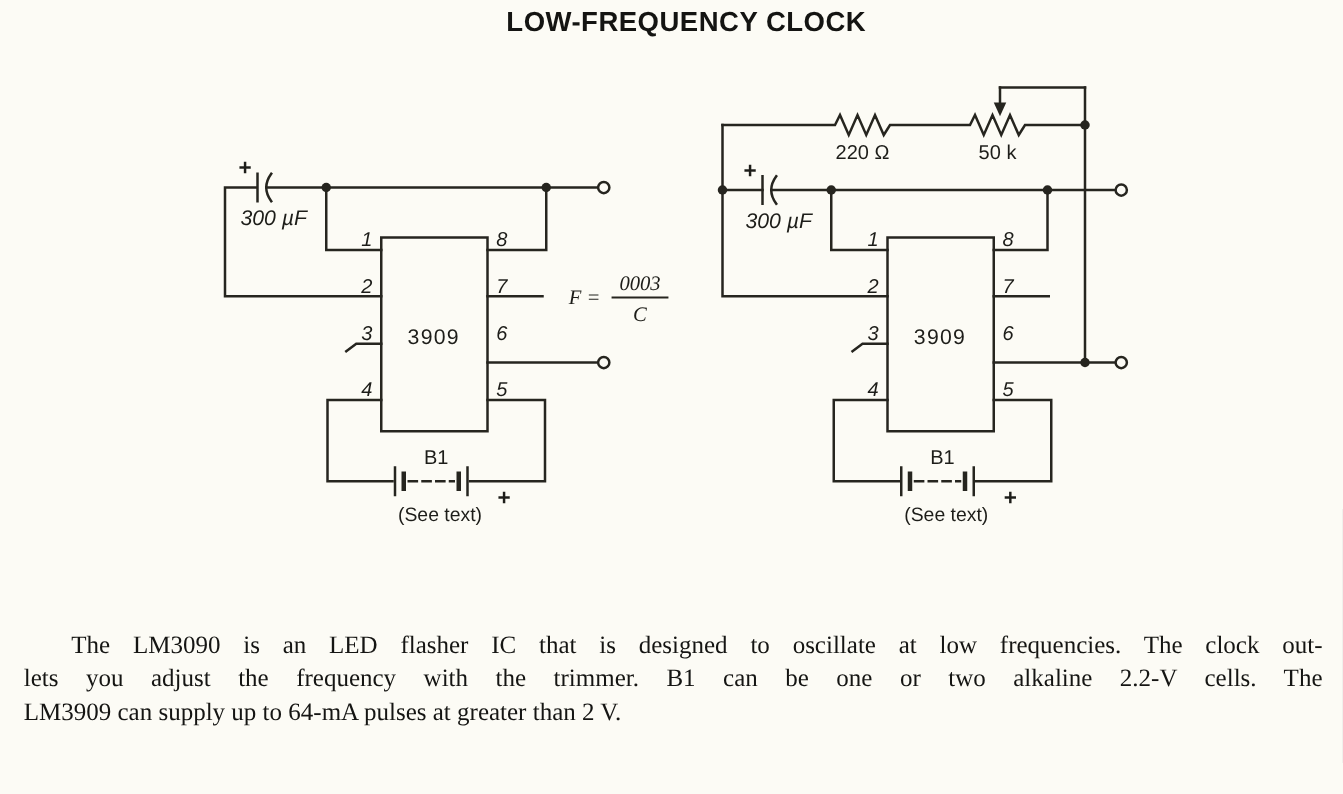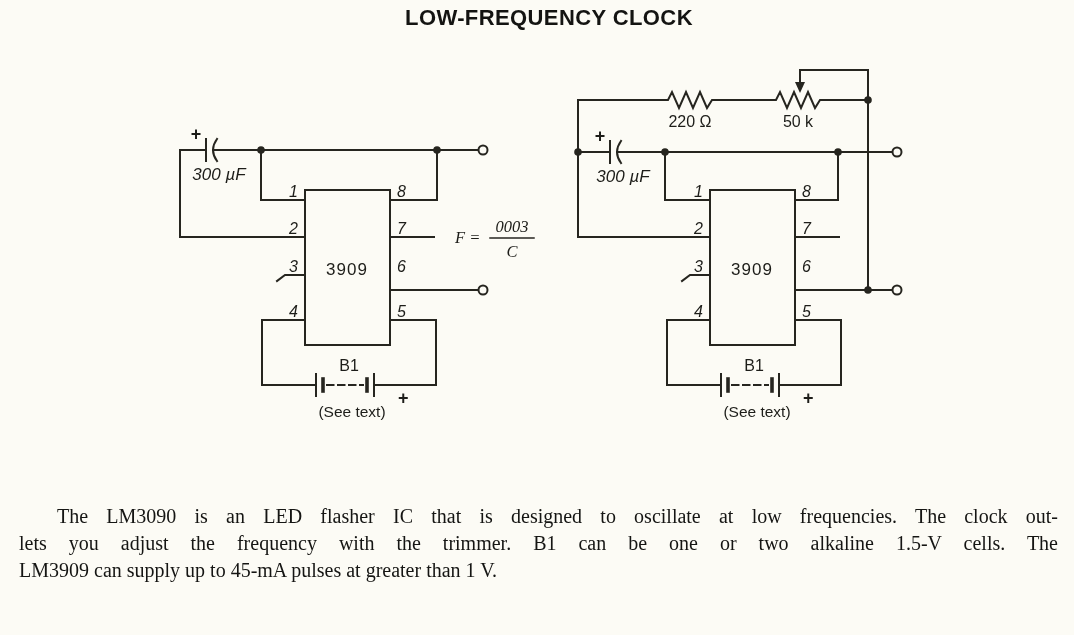--- a/index.html
+++ b/index.html
@@ -149,17 +149,17 @@
       <text class="pin" x="802" y="317">5</text>
       <text class="ic" x="752" y="275" text-anchor="middle">3909</text>
       <text class="lbl" x="754" y="371" text-anchor="middle">B1</text>
       <text class="plus" x="803" y="404">+</text>
       <text class="note" x="757" y="417" text-anchor="middle">(See text)</text>
     </g>
   </svg>
 
   <div class="caption">
     <div class="cap-line just indent">The LM3090 is an LED flasher IC that is designed to oscillate at low frequencies. The clock out-</div>
-    <div class="cap-line just">lets you adjust the frequency with the trimmer. B1 can be one or two alkaline 1.5-V cells. The</div>
-    <div class="cap-line">LM3909 can supply up to 45-mA pulses at greater than 1 V.</div>
+    <div class="cap-line just">lets you adjust the frequency with the trimmer. B1 can be one or two alkaline 2.2-V cells. The</div>
+    <div class="cap-line">LM3909 can supply up to 64-mA pulses at greater than 2 V.</div>
   </div>
 
 </div>
 
 </body></html>

